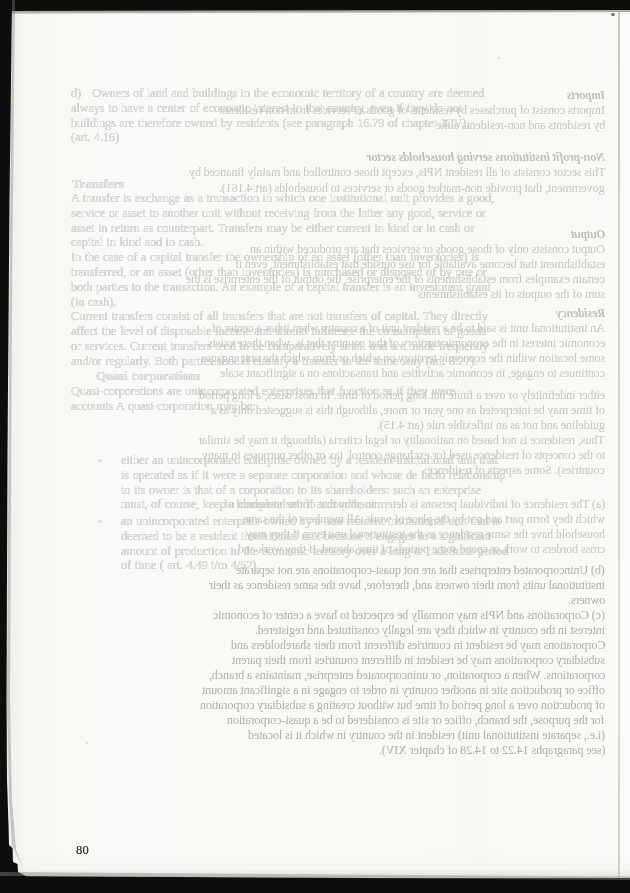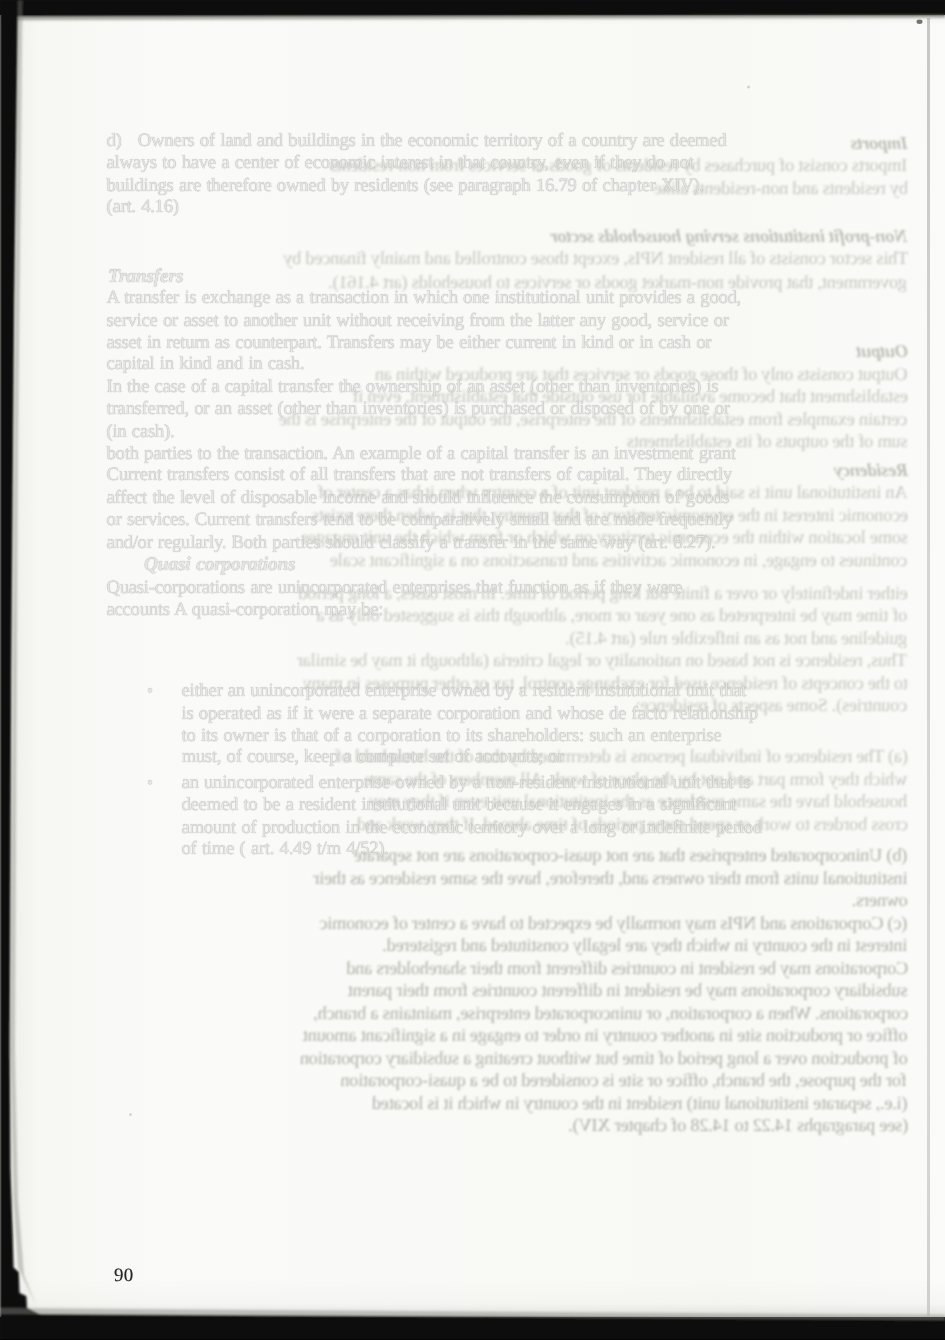--- a/index.html
+++ b/index.html
@@ -26,21 +26,21 @@
   .speck.c{left:86px;top:742px;width:2px;height:2px;background:#d6d6d0;}
   svg.edges{position:absolute;left:0;top:0;pointer-events:none;}
   .content-layer,.bleed-layer{position:absolute;left:0;top:0;width:630px;height:893px;}
   .block{
     position:absolute;color:#e5e5e5;
     font-size:12.5px;letter-spacing:-0.2px;word-spacing:0.7px;
     text-shadow:0 0 0.55px rgba(25,25,22,0.5);
   }
   .block .line{height:14.8px;line-height:14.8px;white-space:pre;}
   .block.heading{
-    font-weight:bold;font-style:italic;font-size:12.9px;line-height:14.8px;
+    font-weight:bold;font-size:12.9px;line-height:14.8px;
     letter-spacing:-0.1px;
   }
   .block.bullet{padding-left:50px;}
   .block .marker{
     position:absolute;left:27px;top:0.5px;font-size:11.5px;line-height:14.8px;
   }
   .bleed{
     position:absolute;right:25px;white-space:pre;
     transform:scaleX(-1);
     font-size:12.2px;line-height:14px;letter-spacing:-0.15px;
@@ -109,22 +109,22 @@
       <div class="line">(art. 4.16)</div>
     </div>
     <div class="block heading" style="top: 177px; left: 72px;">Transfers</div>
     <div class="block para" style="top: 191px; left: 71px;">
       <div class="line">A transfer is exchange as a transaction in which one institutional unit provides a good,</div>
       <div class="line">service or asset to another unit without receiving from the latter any good, service or</div>
       <div class="line">asset in return as counterpart. Transfers may be either current in kind or in cash or</div>
       <div class="line">capital in kind and in cash.</div>
       <div class="line">In the case of a capital transfer the ownership of an asset (other than inventories) is</div>
       <div class="line">transferred, or an asset (other than inventories) is purchased or disposed of by one or</div>
+      <div class="line">both parties to the transaction. An example of a capital transfer is an investment grant</div>
       <div class="line">(in cash).</div>
-      <div class="line">both parties to the transaction. An example of a capital transfer is an investment grant</div>
       <div class="line">Current transfers consist of all transfers that are not transfers of capital. They directly</div>
       <div class="line">affect the level of disposable income and should influence the consumption of goods</div>
       <div class="line">or services. Current transfers tend to be comparatively small and are made frequently</div>
       <div class="line">and/or regularly. Both parties should classify a transfer in the same way (art. 8.27).</div>
     </div>
     <div class="block heading" style="top: 369px; left: 84px; margin-left: 12px;">Quasi corporations</div>
     <div class="block para" style="top: 384px; left: 71px; font-family: Liberation Serif, serif;">
       <div class="line">Quasi-corporations are unincorporated enterprises that function as if they were</div>
       <div class="line">accounts A quasi-corporation may be:        .</div>
     </div>
@@ -137,21 +137,21 @@
     </div>
     <div class="block bullet" style="top: 514px; left: 71px;">
       <span class="marker">•</span>
       <div class="line">an unincorporated enterprise owned by a non-resident institutional unit that is</div>
       <div class="line">deemed to be a resident institutional unit because it engages in a significant</div>
       <div class="line">amount of production in the economic territory over a long or indefinite period</div>
       <div class="line">of time ( art. 4.49 t/m 4/52).</div>
     </div>
   </div>
 
-<div class="page-number">90</div>
+<div class="page-number">80</div>
 
 <div class="right-line"></div>
 
 <div class="speck a"></div>
 <div class="speck b"></div>
 <div class="speck c"></div>
 
 <svg class="edges" width="630" height="893" viewBox="0 0 630 893">
   <defs>
     <filter id="soft">

